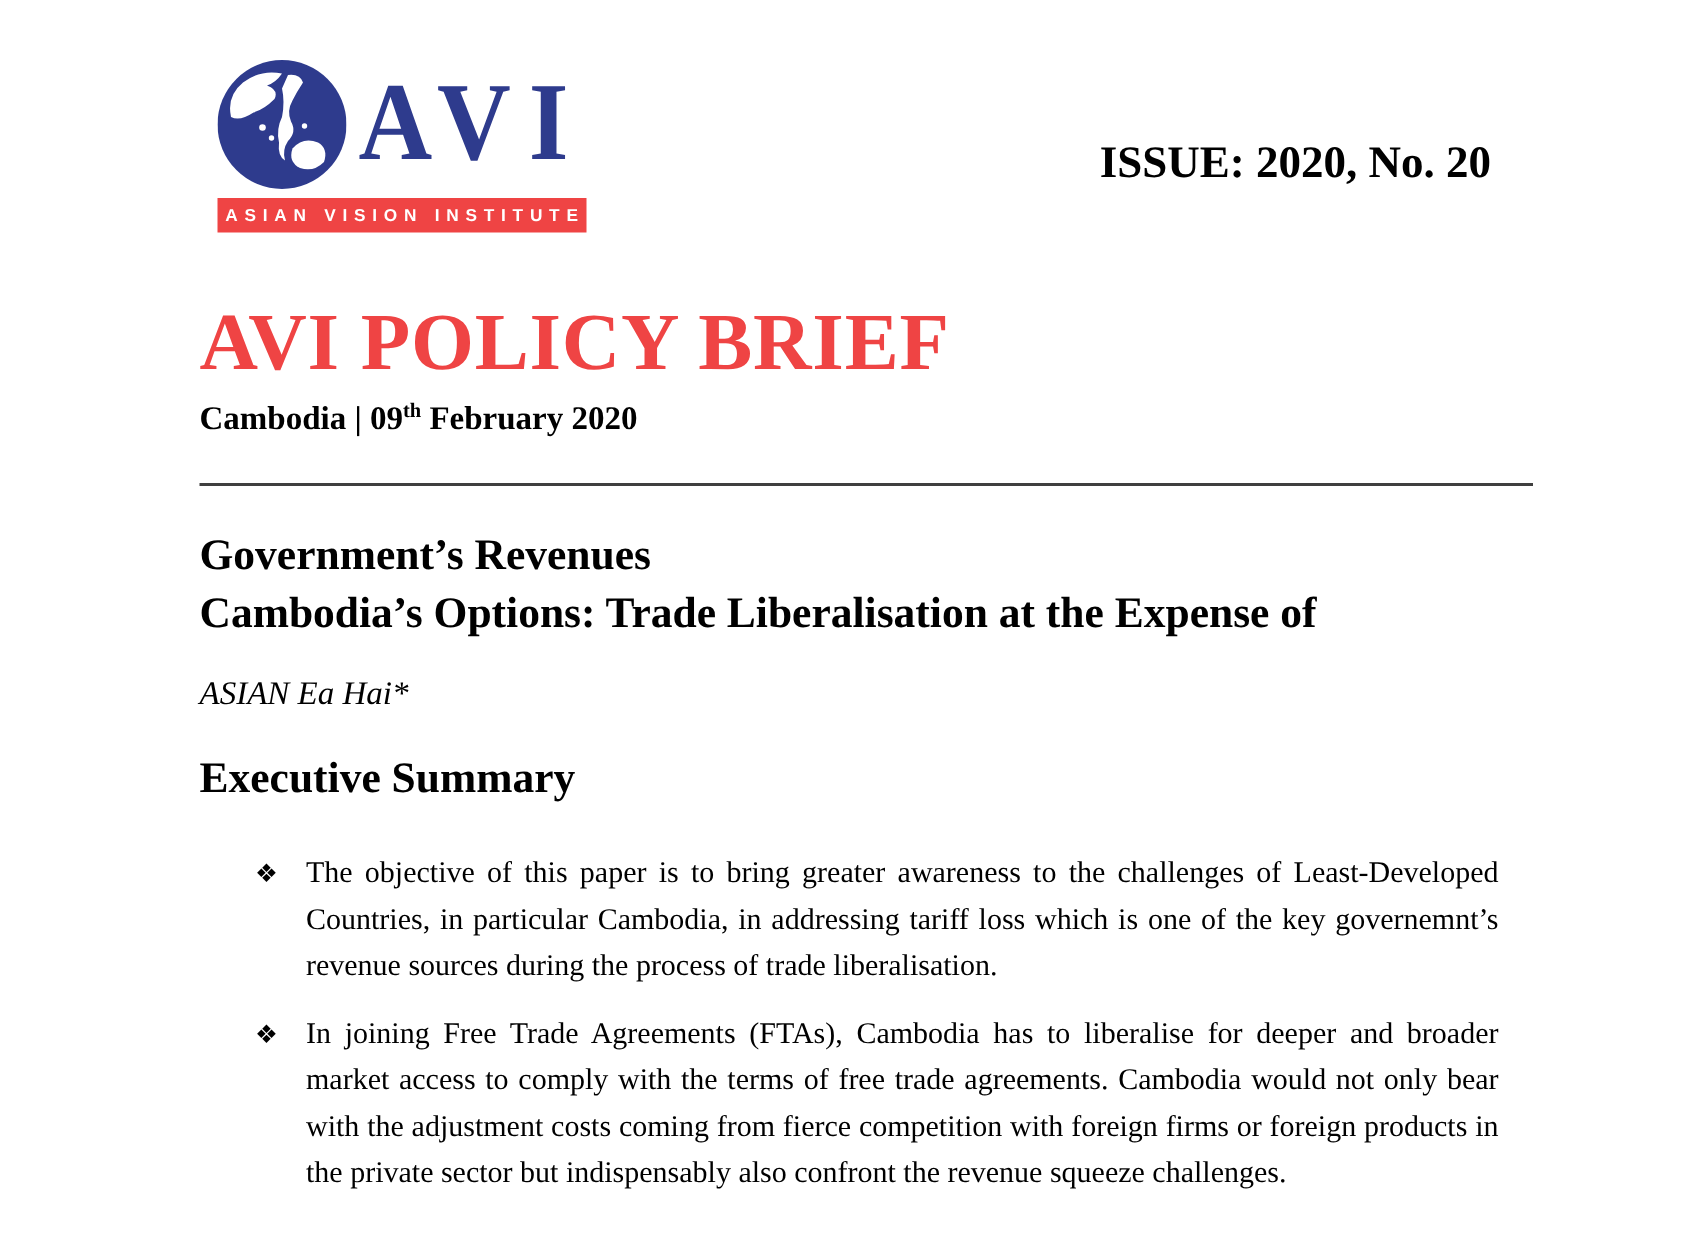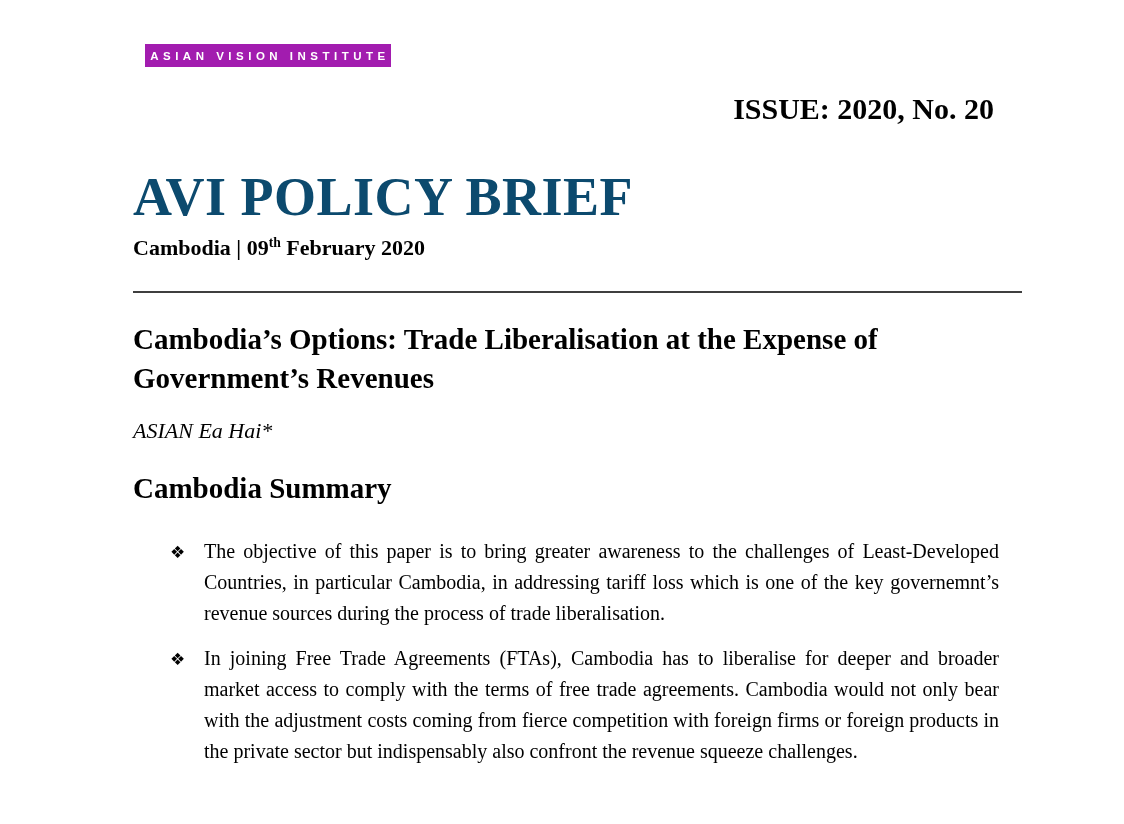--- a/index.html
+++ b/index.html
@@ -13,27 +13,27 @@
   .logo-block { margin-left:12px; width:252px; }
   .logo-row { display:flex; align-items:flex-start; height:88px; }
   .globe { width:86px; height:86px; flex:none; display:block; }
   .logo-word {
     font-family:"Liberation Serif", serif; font-weight:bold;
     font-size:74px; line-height:84px; color:#2e3b8d;
     letter-spacing:13px; margin-left:8px; transform:scaleX(0.92); transform-origin:left top;
     white-space:nowrap;
   }
   .banner {
-    margin-top:4px; width:246px; background:#a21caf; color:#ffffff;
+    margin-top:4px; width:246px; background:#ef4444; color:#ffffff;
     font-family:"Liberation Sans", sans-serif; font-size:11.5px; font-weight:bold;
     letter-spacing:4.5px; text-align:center; padding:6px 0 5px 4px; white-space:nowrap;
   }
   .issue { margin-top:54px; margin-right:28px; font-size:30px; font-weight:bold; line-height:1; white-space:nowrap; }
 
-  .masthead { margin-top:44px; font-size:54px; line-height:1.08; font-weight:bold; color:#0c4a6e; letter-spacing:0.5px; }
+  .masthead { margin-top:44px; font-size:54px; line-height:1.08; font-weight:bold; color:#ef4444; letter-spacing:0.5px; }
   .dateline { margin-top:9px; font-size:22px; font-weight:bold; line-height:1.15; }
   .dateline sup { font-size:0.62em; vertical-align:super; line-height:0; }
 
   .rule { margin-top:30px; border:none; border-top:2px solid #3f3f3f; height:0; }
 
   .doc-title { margin-top:27px; font-size:29px; line-height:39px; font-weight:bold; }
   .doc-title span { display:block; }
 
   .author { margin-top:20px; font-size:22px; font-style:italic; line-height:1.15; }
 
@@ -50,39 +50,51 @@
     font-family:"DejaVu Sans", sans-serif; font-size:17px; line-height:28px; color:#000;
   }
 </style>
 </head>
 <body>
 
 <div class="page">
 
   <div class="topbar">
     <div class="logo-block">
+      <div class="logo-row">
+        <svg class="globe" viewBox="0 0 86 86" xmlns="http://www.w3.org/2000/svg" aria-hidden="true">
+          <circle cx="43" cy="43" r="43" fill="#2e3b8d"></circle>
+          <path d="M9,38 Q6,24 17,15 Q29,6 43,9 Q39,15 33,17 Q41,20 38,26 Q31,33 24,35 Q15,41 9,38 Z" fill="#ffffff"></path>
+          <path d="M47,10 Q55,9 57,15 Q53,21 50,27 Q46,34 49,41 Q53,48 47,54 Q43,60 45,67 Q40,64 41,55 Q39,46 43,38 Q45,28 43,19 Z" fill="#ffffff"></path>
+          <path d="M50,59 Q57,51 67,55 Q74,59 71,68 Q64,75 55,72 Q47,68 50,59 Z" fill="#ffffff"></path>
+          <circle cx="30" cy="45" r="2.2" fill="#ffffff"></circle>
+          <circle cx="36" cy="52" r="1.8" fill="#ffffff"></circle>
+          <circle cx="58" cy="44" r="1.8" fill="#ffffff"></circle>
+        </svg>
+        <div class="logo-word">AVI</div>
+      </div>
       <div class="banner">ASIAN VISION INSTITUTE</div>
     </div>
     <div class="issue">ISSUE: 2020, No. 20</div>
   </div>
 
   <h1 class="masthead">AVI POLICY BRIEF</h1>
 
   <div class="dateline"><span>Cambodia | 09</span><sup>th</sup><span> February 2020</span></div>
 
   <hr class="rule">
 
   <h2 class="doc-title">
+    <span>Government’s Revenues</span>
     <span>Cambodia’s Options: Trade Liberalisation at the Expense of</span>
-    <span>Government’s Revenues</span>
   </h2>
 
   <div class="author">ASIAN Ea Hai*</div>
 
-  <h3 class="exec-heading">Cambodia Summary</h3>
+  <h3 class="exec-heading">Executive Summary</h3>
 
   <ul class="bullets">
     <li>
       <span class="bullet-marker">❖</span>
       <span>The objective of this paper is to bring greater awareness to the challenges of Least-Developed Countries, in particular Cambodia, in addressing tariff loss which is one of the key governemnt’s revenue sources during the process of trade liberalisation.</span>
     </li>
     <li>
       <span class="bullet-marker">❖</span>
       <span>In joining Free Trade Agreements (FTAs), Cambodia has to liberalise for deeper and broader market access to comply with the terms of free trade agreements. Cambodia would not only bear with the adjustment costs coming from fierce competition with foreign firms or foreign products in the private sector but indispensably also confront the revenue squeeze challenges.</span>
     </li>

